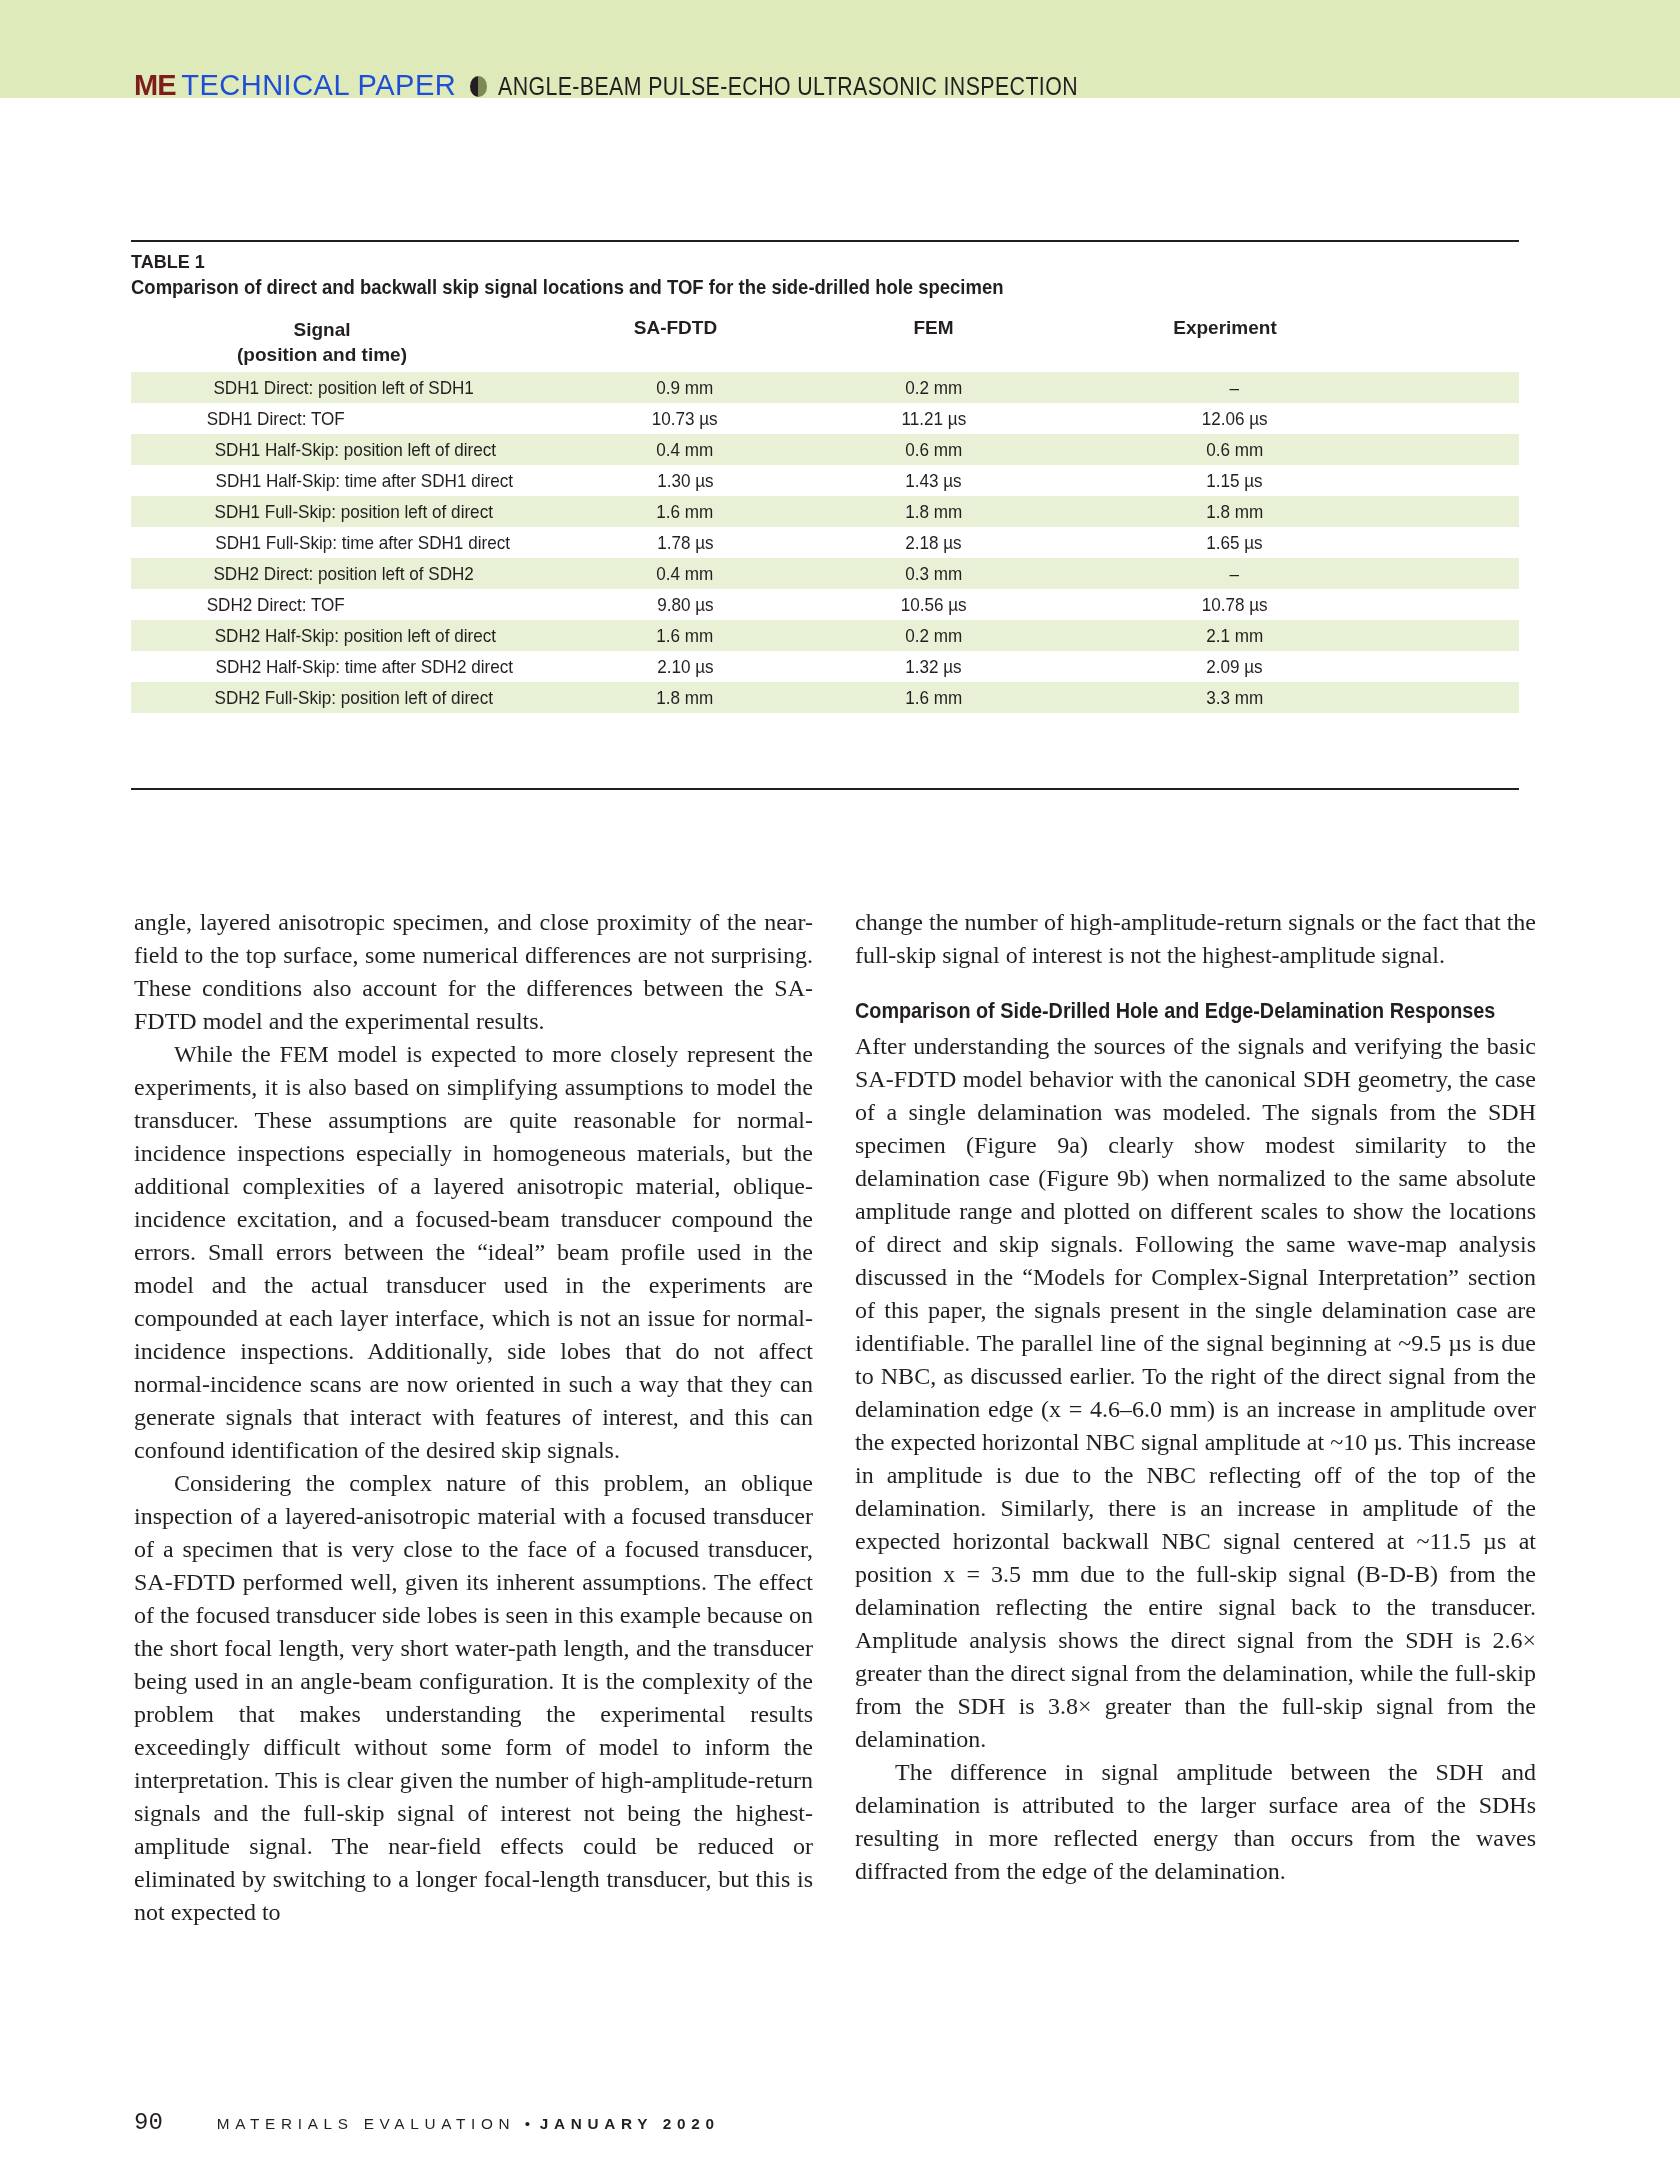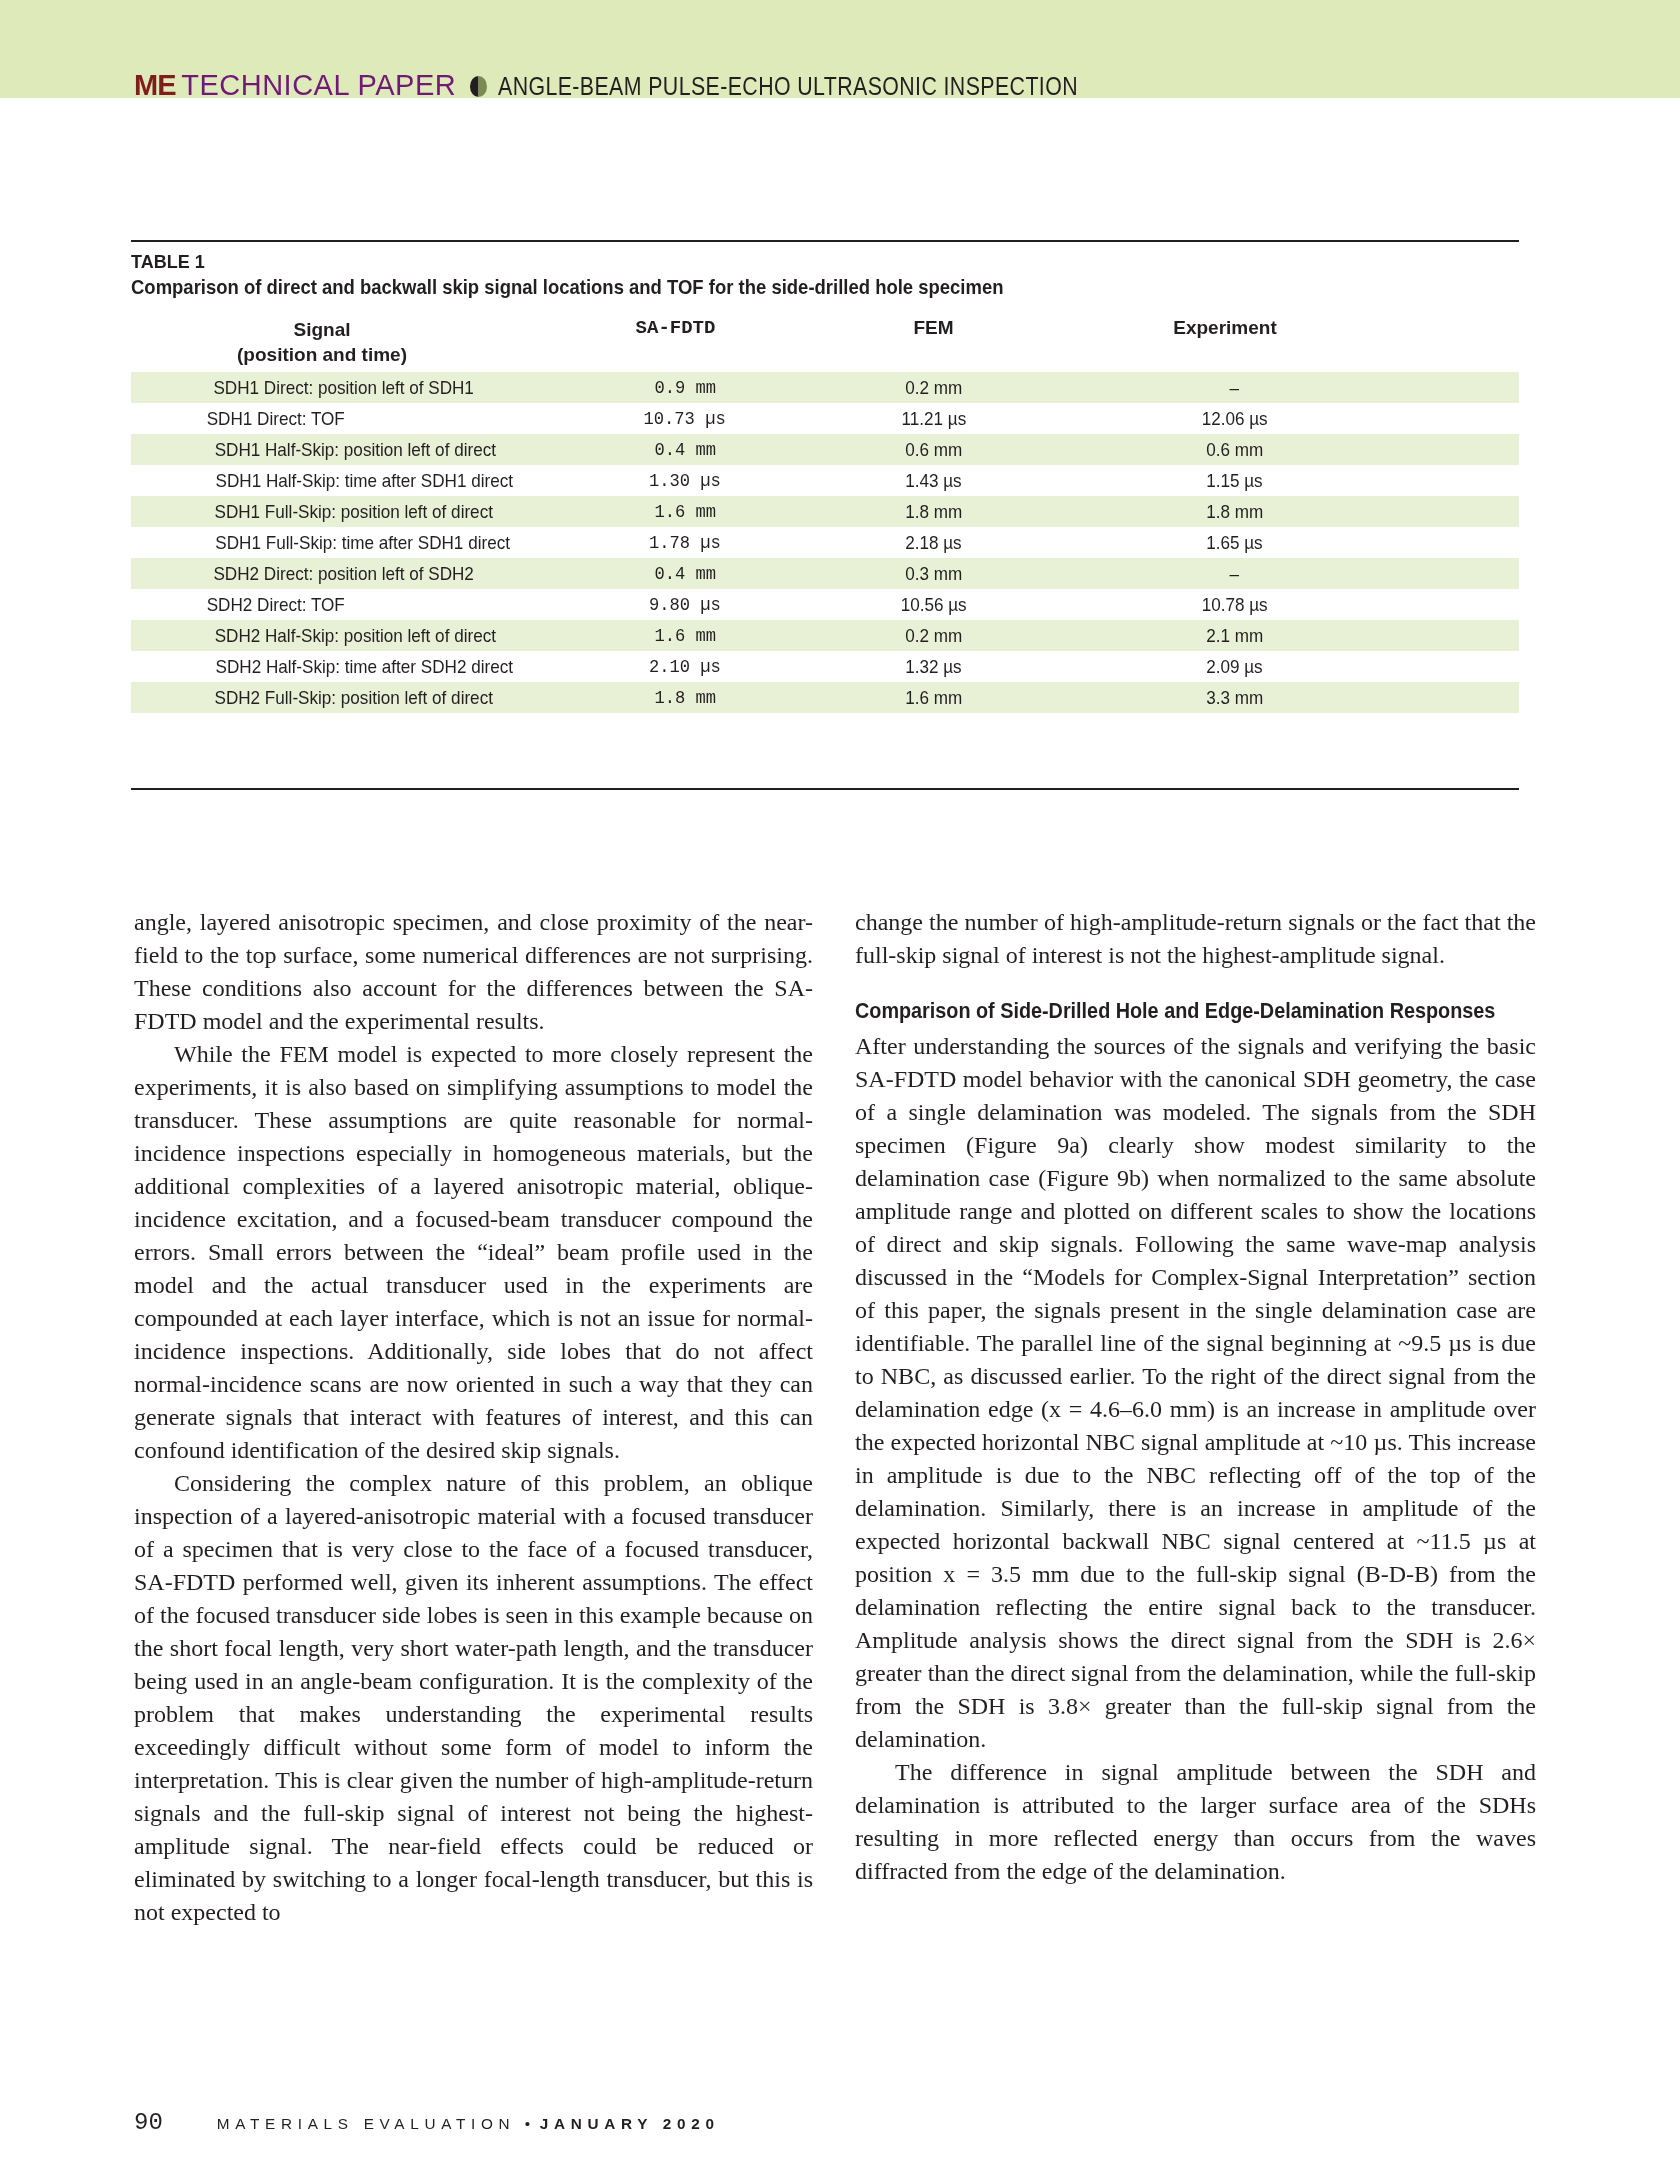--- a/index.html
+++ b/index.html
@@ -1,33 +1,33 @@
 <!DOCTYPE html>
 <html><head>
 <meta charset="utf-8">
 <style>
   html, body { margin: 0; padding: 0; }
   body { width: 1680px; height: 2182px; background: #ffffff; position: relative; overflow: hidden; color: #231f20; }
   .header-band { position: absolute; left: 0; top: 0; width: 1680px; height: 98px; background: #dfeabb; }
   .header-line { position: absolute; left: 134px; top: 69px; font-family: "Liberation Sans", sans-serif; font-size: 29px; white-space: nowrap; display: flex; align-items: baseline; letter-spacing: 0.5px; }
   .hdr-me { color: #7f1d1d; font-weight: bold; letter-spacing: -1px; margin-right: 5.7px; }
-  .hdr-tp { color: #701a75; font-weight: normal; }
+  .hdr-tp { color: #1d4ed8; font-weight: normal; }
   .hdr-dot { display: inline-block; width: 17px; height: 21px; margin: 0 11.5px 0 13.4px; border-radius: 50%; background: linear-gradient(90deg, #231f20 50%, #7b8a52 50%); position: relative; top: 1.9px; }
   .hdr-sub { font-family: "Liberation Sans Narrow", "Liberation Sans", sans-serif; font-size: 26px; transform: scaleX(0.82); transform-origin: left; display: inline-block; }
 
   .rule { position: absolute; left: 131px; width: 1388px; height: 1.9px; background: #231f20; }
   .table-label { position: absolute; left: 131px; top: 252px; font-family: "Liberation Sans", sans-serif; font-weight: bold; font-size: 18px; }
   .table-caption { position: absolute; left: 131px; top: 275px; font-family: "Liberation Sans", sans-serif; font-weight: bold; font-size: 21px; transform: scaleX(0.88); transform-origin: left; white-space: nowrap; }
 
   .tbl { position: absolute; left: 131px; top: 317px; width: 1388px; font-family: "Liberation Sans", sans-serif; font-size: 19px; }
   .tbl-head { display: flex; height: 55px; font-weight: bold; }
   .tbl-row { display: flex; height: 31px; align-items: center; }
   .tbl-row.shade { background: #e8f0d6; }
   .c0 { width: 449px; padding-left: 68px; box-sizing: border-box; white-space: nowrap; }
-  .c1 { width: 210px; text-align: center; font-family: Liberation Mono, monospace; }
+  .c1 { width: 210px; text-align: center; }
   .c2 { width: 287px; text-align: center; }
   .c3 { width: 315px; text-align: center; }
   .tbl-head .c0 { text-align: center; padding-left: 0; width: 382px; line-height: 25px; }
   .tbl-head .c1 { width: 325px; text-align: center; }
   .tbl-head .c2 { width: 191px; }
   .tbl-head .c3 { width: 392px; }
   .cell { transform: scaleX(0.9); display: inline-block; }
 
   .col { position: absolute; top: 906px; width: 679px; font-family: "Liberation Serif", serif; font-size: 24px; line-height: 33px; text-align: justify; }
   .col p { margin: 0; text-indent: 0; }

